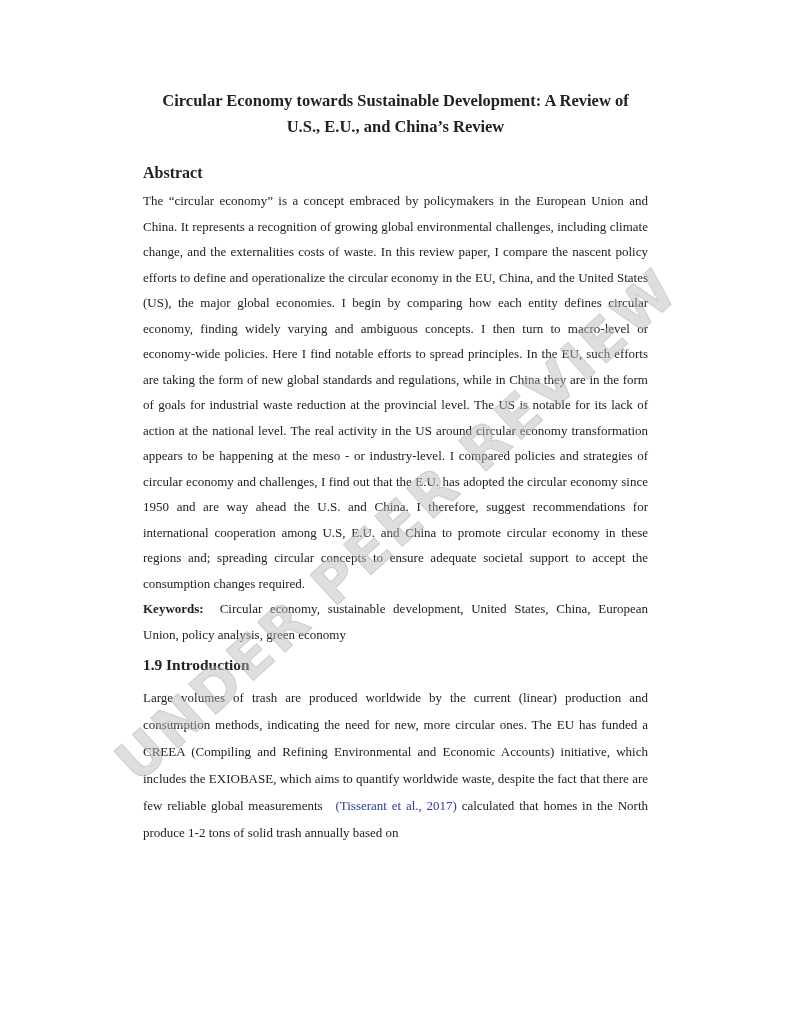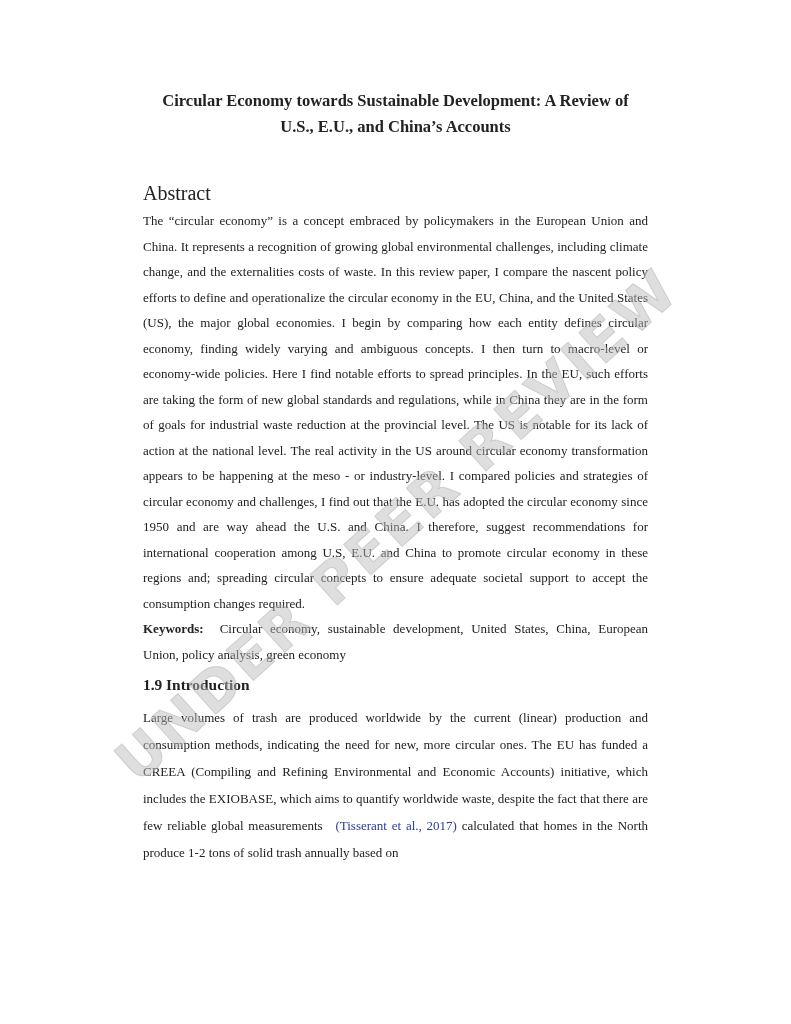--- a/index.html
+++ b/index.html
@@ -20,23 +20,23 @@
   }
   .title {
     margin: 88px 0 0 0;
     font-size: 16.5px;
     font-weight: bold;
     line-height: 26px;
     text-align: center;
   }
   .tline { display: block; }
   .abstract-heading {
-    margin: 40px 0 0 0;
-    font-size: 20px;
-    font-weight: normal;
+    margin: 20px 0 0 0;
+    font-size: 16px;
+    font-weight: bold;
     line-height: 26px;
   }
   p.body {
     font-size: 13px;
     line-height: 25.5px;
     text-align: justify;
     margin: 0;
   }
   p.abstract { margin-top: 2px; }
   p.keywords { line-height: 26px; }
@@ -74,21 +74,21 @@
 </style>
 </head>
 <body>
 
 <div class="page">
 
   <div class="content">
 
     <h1 class="title">
       <span class="tline">Circular Economy towards Sustainable Development: A Review of</span>
-      <span class="tline">U.S., E.U., and China’s Accounts</span>
+      <span class="tline">U.S., E.U., and China’s Review</span>
     </h1>
 
     <h2 class="abstract-heading">Abstract</h2>
 
     <p class="body abstract">The “circular economy” is a concept embraced by policymakers in the European Union and China. It represents a recognition of growing global environmental challenges, including climate change, and the externalities costs of waste. In this review paper, I compare the nascent policy efforts to define and operationalize the circular economy in the EU, China, and the United States (US), the major global economies. I begin by comparing how each entity defines circular economy, finding widely varying and ambiguous concepts. I then turn to macro-level or economy-wide policies. Here I find notable efforts to spread principles. In the EU, such efforts are taking the form of new global standards and regulations, while in China they are in the form of goals for industrial waste reduction at the provincial level. The US is notable for its lack of action at the national level. The real activity in the US around circular economy transformation appears to be happening at the meso - or industry-level. I compared policies and strategies of circular economy and challenges, I find out that the E.U. has adopted the circular economy since 1950 and are way ahead the U.S. and China. I therefore, suggest recommendations for international cooperation among U.S, E.U. and China to promote circular economy in these regions and; spreading circular concepts to ensure adequate societal support to accept the consumption changes required.</p>
 
     <p class="body keywords"><b>Keywords:</b><span class="kw-gap"></span><span>Circular economy, sustainable development, United States, China, European Union, policy analysis, green economy</span></p>
 
     <h3 class="section-heading">1.9 Introduction</h3>
 

